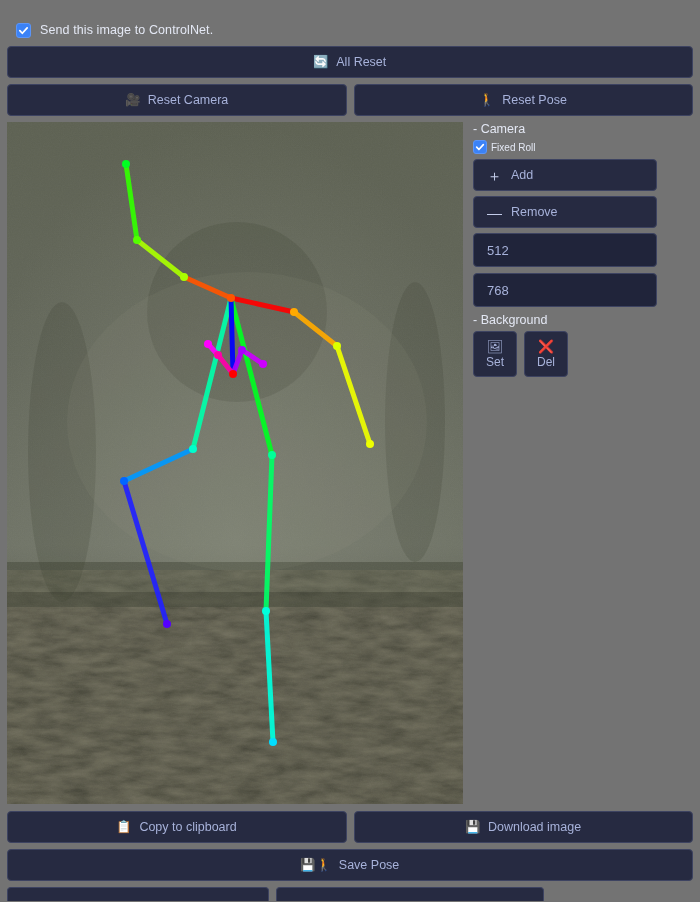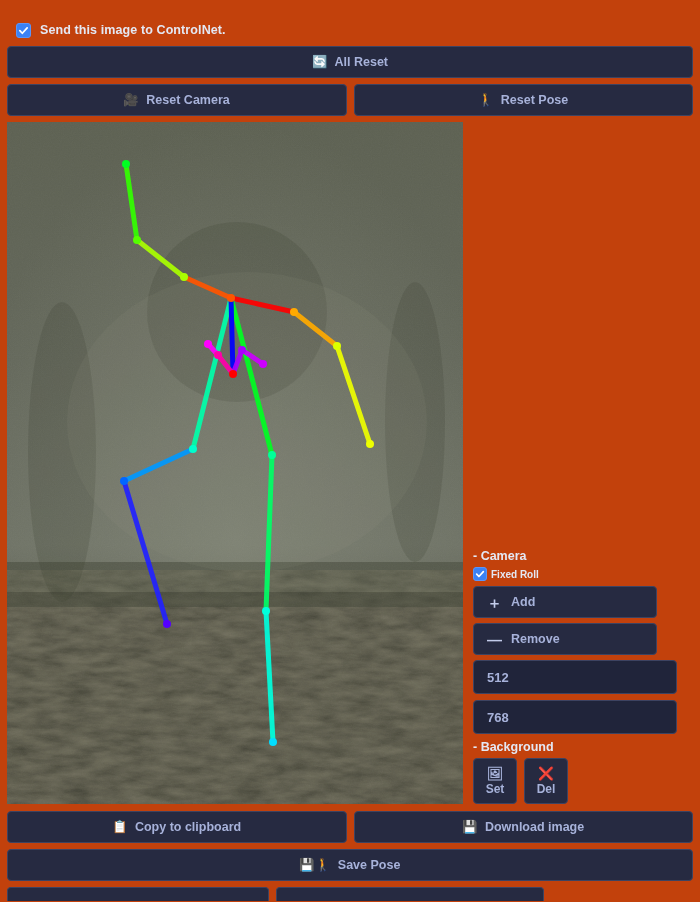--- a/index.html
+++ b/index.html
@@ -6,22 +6,21 @@
   html, body {
     margin: 0; padding: 0;
     width: 700px; height: 902px;
     background: #1f2130;
     font-family: "Liberation Sans", sans-serif;
     overflow: hidden;
   }
   .app {
     position: relative;
     width: 700px; height: 902px;
-    background: #c2410c;
-    font-weight: bold;
+    background: #737373;
   }
 
   
   .cb-row {
     display: flex; align-items: center;
     gap: 9px;
     padding: 14px 0 0 16px;
     height: 46px;
   }
   .cb-box {
@@ -66,21 +65,20 @@
     height: 32px;
   }
   .row-resets .btn { flex: 1 1 0; height: 32px; }
 
   
   .main {
     display: flex;
     margin: 6px 7px 0 7px;
     height: 682px;
     gap: 8px;
-    align-items: flex-end;
   }
 
   .canvas-wrap {
     position: relative;
     width: 456px;
     height: 682px;
     overflow: hidden;
     background: #55594b;
     flex: 0 0 auto;
   }
@@ -110,21 +108,21 @@
   .fixedroll span { font-size: 10px; color: #e4e8f4; }
 
   .panel .btn-wide {
     width: 184px; height: 32px;
     margin-bottom: 5px;
     justify-content: flex-start;
     padding-left: 13px;
     gap: 9px;
   }
   .panel .field {
-    width: 204px; height: 34px;
+    width: 184px; height: 34px;
     background: #20243a;
     border: 1px solid #3d4361;
     border-radius: 4px;
     color: #a7b2da;
     font-size: 13px;
     display: flex; align-items: center;
     padding-left: 13px;
     margin-bottom: 6px;
     cursor: text;
   }

